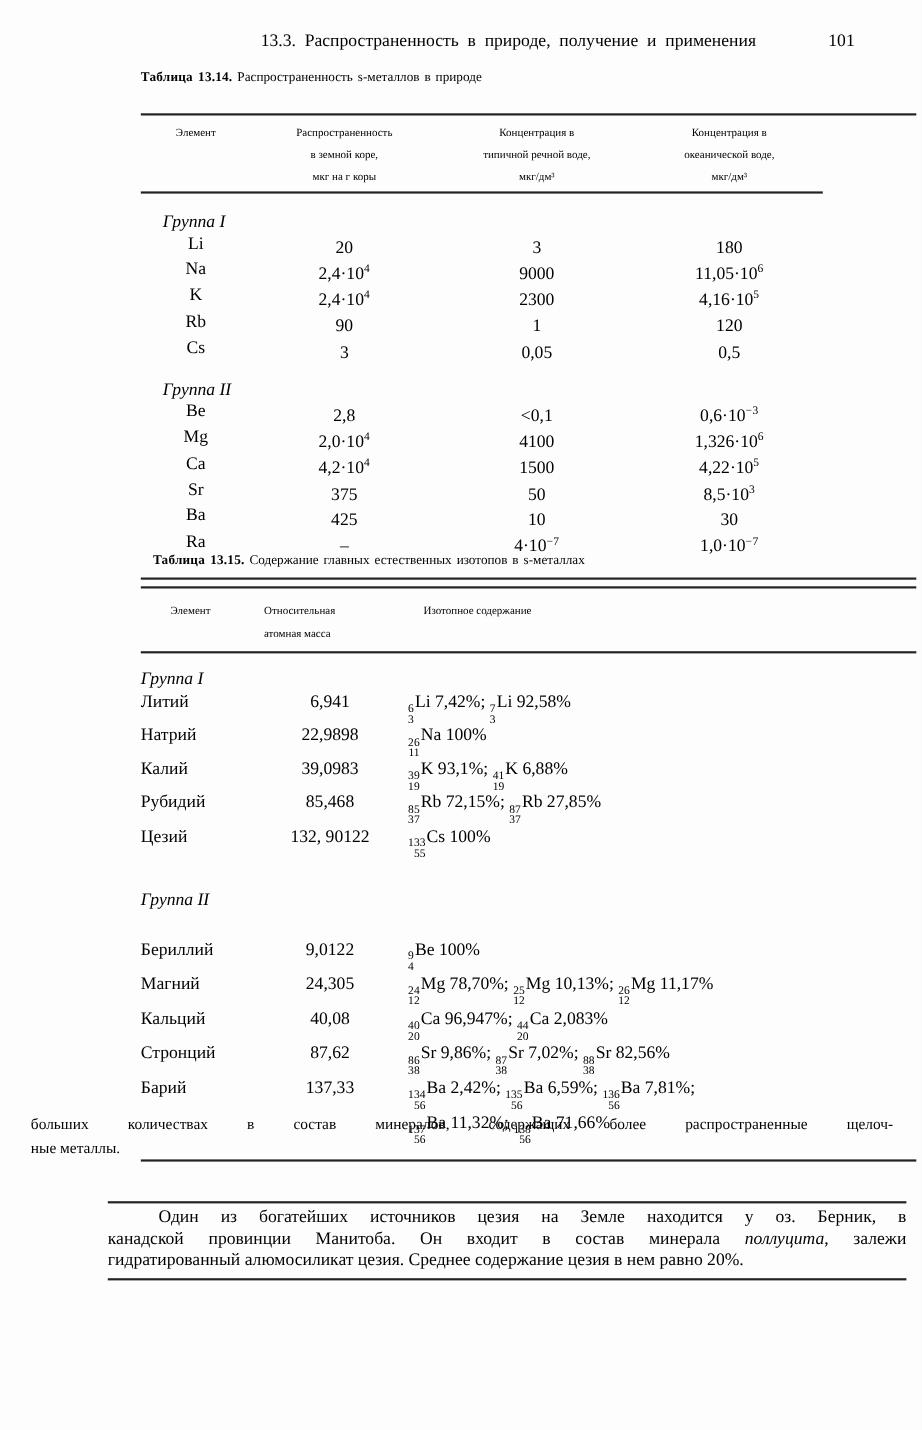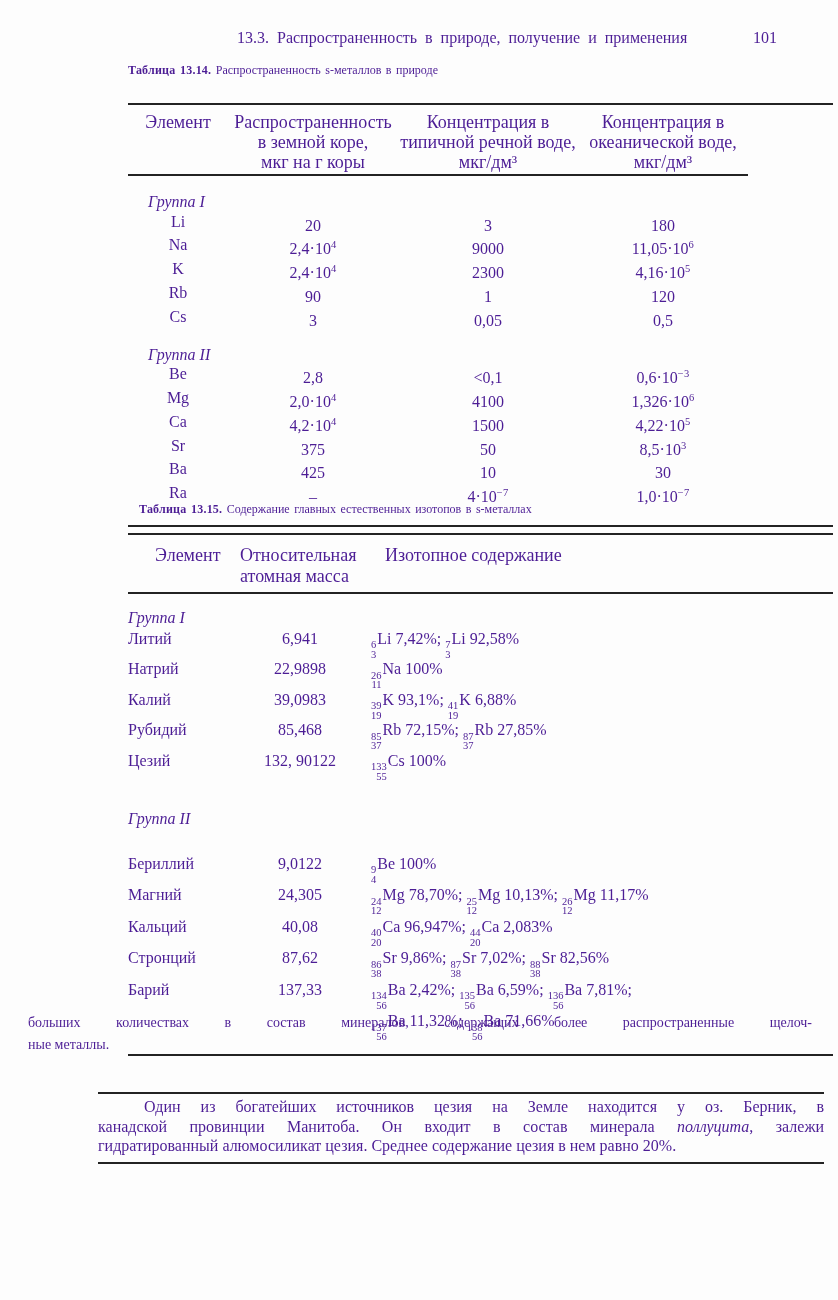--- a/index.html
+++ b/index.html
@@ -1,38 +1,38 @@
 <!DOCTYPE html>
 <html><head>
 <meta charset="utf-8">
 <style>
   html,body { margin:0; padding:0; }
   body { background:#e9e9e9; }
   #page {
     position:relative; width:838px; height:1300px;
-    background:#fdfdfd; color:#4c1d95;
+    background:#fdfdfd; color:#000000;
     font-family:"Liberation Serif","DejaVu Serif",serif;
     overflow:hidden;
   }
   .abs { position:absolute; }
 
   
   .hdr { font-size:16px; word-spacing:4px; white-space:nowrap; }
   .pgnum { font-size:16px; }
 
   
   .t-caption { font-size:12px; word-spacing:1.5px; white-space:nowrap; }
   .t-caption b { letter-spacing:.2px; }
 
   
   .tbl { border-top:2.4px solid #232323; border-bottom:2.4px solid #232323; }
   .tbl-head { border-bottom:2.4px solid #232323; }
   .grid1 { display:grid; grid-template-columns:100px 170px 180px 170px; margin-right:85px; }
   .grid2 { display:grid; grid-template-columns:107px 130px 1fr; }
-  .hcell { font-size:18px; line-height:20px; white-space:pre-line; text-align:center; }
+  .hcell { font-size:10px; line-height:20px; white-space:pre-line; text-align:center; }
   .t1-head { padding:7px 0 2px; }
   .t2-head { padding:10px 0 5px; }
   .t2-head .hcell { line-height:21px; text-align:left; }
   .t2-head .h-el { padding-left:27px; }
   .t2-head .h-mass { padding-left:5px; }
   .t2-head .h-iso { padding-left:20px; }
 
   .t1-body { padding:16px 0 18px; font-size:16px; }
   .t1-body .row { line-height:19.5px; }
   .t1-body .cell { text-align:center; }

